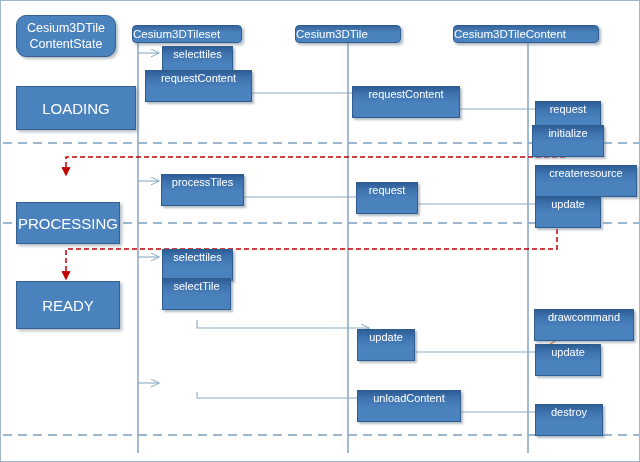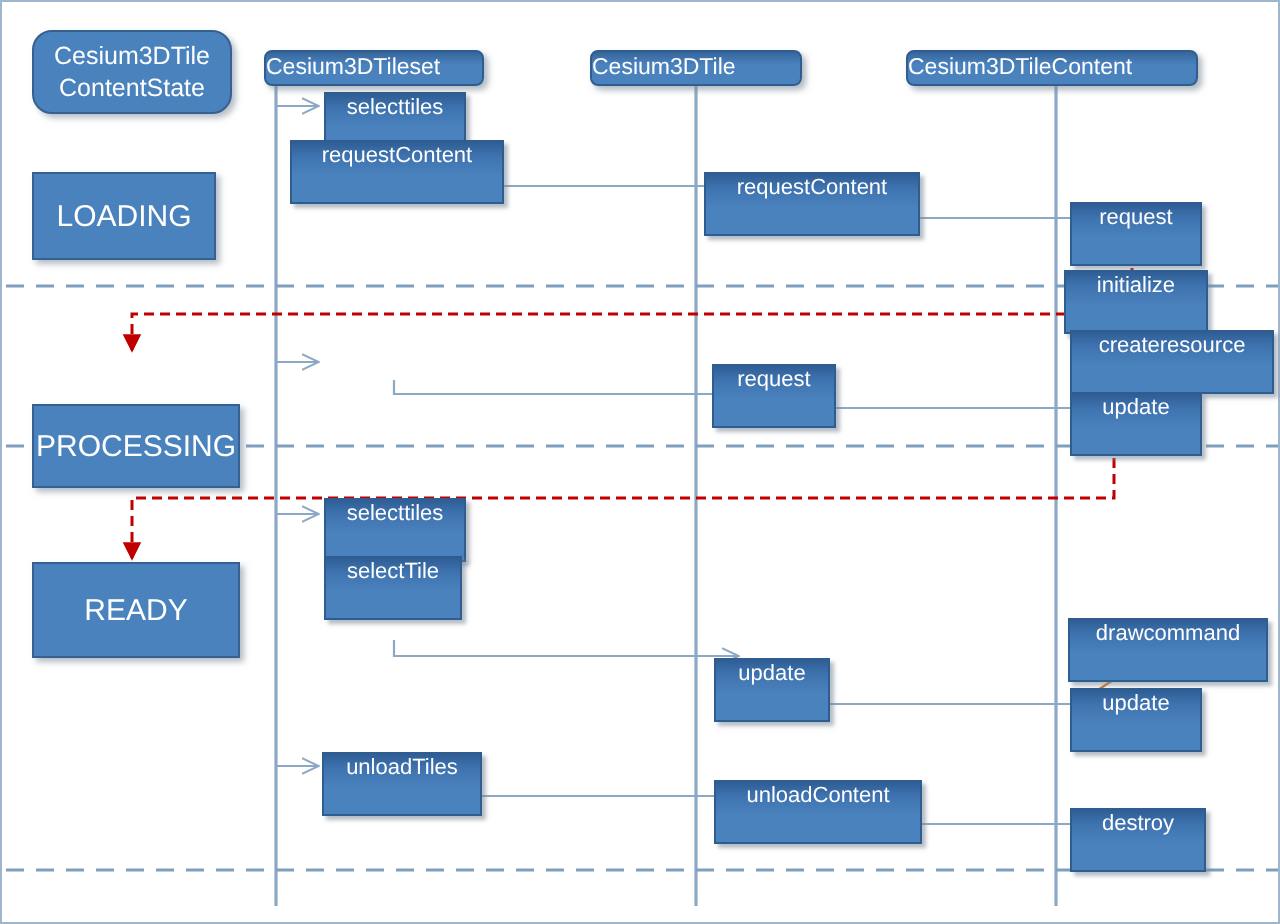--- a/index.html
+++ b/index.html
@@ -135,59 +135,59 @@
 
   <div class="lifehead" style="left:294px;top:24px;width:106px;">Cesium3DTile</div>
 
   <div class="lifehead" style="left:452px;top:24px;width:146px;">Cesium3DTileContent</div>
 
   <div class="statebox rounded" style="left:15px;top:14px;width:100px;height:42px;flex-direction:column;">
     <span>Cesium3DTile</span>
     <span>ContentState</span>
   </div>
 
-  <div class="statebox" style="left:15px;top:85px;width:92px;height:44px;align-items:center;">
+  <div class="statebox" style="left:15px;top:85px;width:120px;height:44px;align-items:center;">
     <span>LOADING</span>
   </div>
 
   <div class="statebox" style="left:15px;top:172px;width:104px;height:42px;margin-top:29px;">
     <span>PROCESSING</span>
   </div>
 
   <div class="statebox" style="left:15px;top:280px;width:104px;height:48px;">
     <span>READY</span>
   </div>
 
   <div class="msg" style="left:161px;top:45px;width:71px;">selecttiles</div>
 
   <div class="msg" style="left:144px;top:69px;width:107px;">requestContent</div>
 
   <div class="msg" style="left:351px;top:85px;width:108px;">requestContent</div>
 
   <div class="msg" style="left:534px;top:100px;width:66px;">request</div>
 
-  <div class="msg" style="left:531px;top:124px;width:72px;margin-top:10px;">initialize</div>
+  <div class="msg" style="left:531px;top:124px;width:72px;">initialize</div>
 
+  <div class="msg" style="left:160px;top:173px;width:83px;">processTiles</div>
 
   <div class="msg" style="left:355px;top:181px;width:62px;">request</div>
 
   <div class="msg" style="left:534px;top:164px;width:102px;">createresource</div>
 
   <div class="msg" style="left:534px;top:195px;width:66px;">update</div>
 
   <div class="msg" style="left:161px;top:248px;width:71px;">selecttiles</div>
 
   <div class="msg" style="left:161px;top:277px;width:69px;">selectTile</div>
 
 
   <div class="msg" style="left:356px;top:328px;width:58px;">update</div>
 
   <div class="msg" style="left:533px;top:308px;width:100px;">drawcommand</div>
 
   <div class="msg" style="left:534px;top:343px;width:66px;">update</div>
 
-  <div class="msg" style="left:160px;top:375px;width:80px;">unloadTiles</div>
 
   <div class="msg" style="left:356px;top:389px;width:104px;">unloadContent</div>
 
   <div class="msg" style="left:534px;top:403px;width:68px;">destroy</div>
 
 </div>
 
 </body></html>

